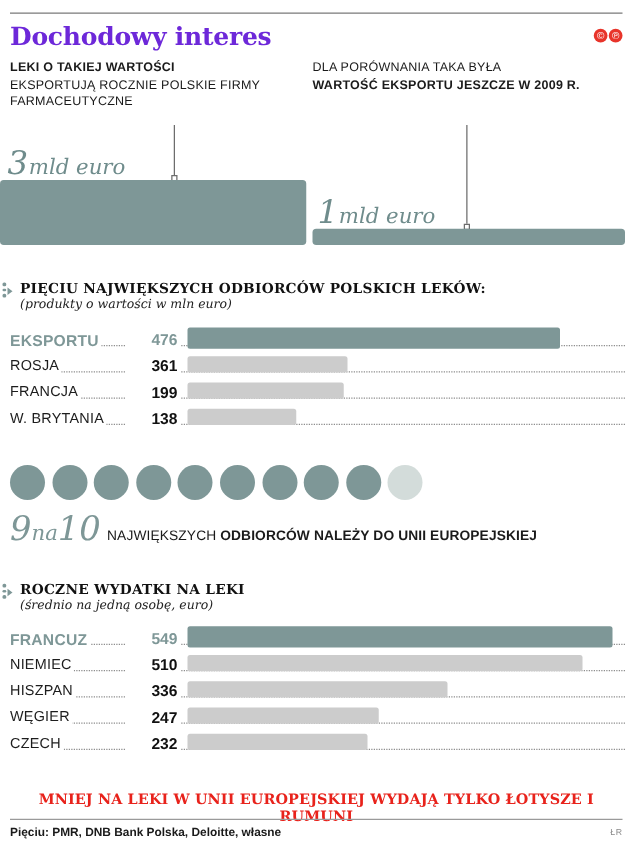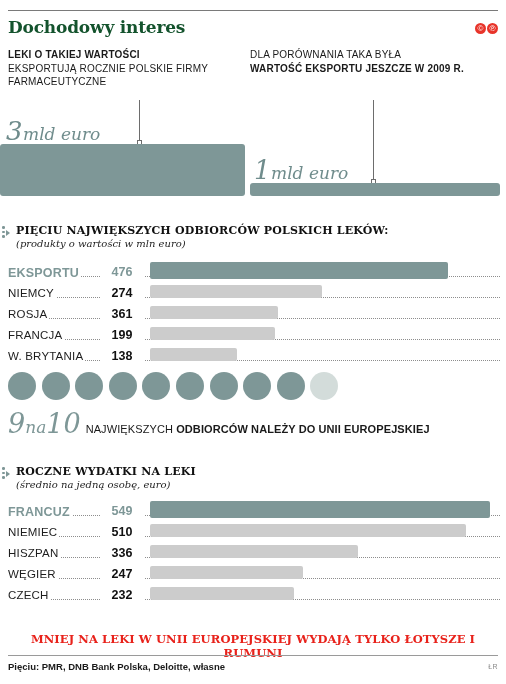--- a/index.html
+++ b/index.html
@@ -28,23 +28,23 @@
     position: absolute;
     left: 8px; right: 8px; top: 10px;
     height: 1px;
     background: #7a7a7a;
   }
   .title {
     position: absolute;
     left: 8px; top: 17px;
     font-family: "DejaVu Serif", "Liberation Serif", serif;
     font-weight: bold;
-    font-size: 17px;
+    font-size: 20px;
     letter-spacing: -0.2px;
-    color: #14532d;
+    color: #6d28d9;
   }
   .copyright {
     position: absolute;
     right: 8px; top: 23px;
     display: flex;
     gap: 1px;
   }
   .cmark {
     width: 11px; height: 11px;
     border-radius: 50%;
@@ -162,21 +162,21 @@
     color: #1d1d1d;
     background: #ffffff;
     padding-right: 2px;
     z-index: 2;
     white-space: nowrap;
   }
   .row .val {
     position: absolute;
     top: 1px;
     width: 40px;
-    text-align: center;
+    text-align: right;
     font-size: 12.5px;
     font-weight: bold;
     color: #111;
     background: #ffffff;
     padding: 0 2px;
     z-index: 2;
   }
   .row .dots {
     position: absolute;
     left: 0; right: 0; top: 12px;
@@ -312,26 +312,20 @@
 
   <div class="rows" id="rows1" style="top:264px;">
       <div class="row hl">
         <div class="dots"></div>
         <div class="lbl">EKSPORTU</div>
         <div class="val" style="left: 92px;">476</div>
         <div class="bar" style="left: 142px; width: 298px;"></div>
       </div>
       <div class="row">
         <div class="dots"></div>
-        <div class="lbl">NIEMCY</div>
-        <div class="val" style="left: 92px;">274</div>
-        <div class="bar" style="left: 142px; width: 172px;"></div>
-      </div>
-      <div class="row">
-        <div class="dots"></div>
         <div class="lbl">ROSJA</div>
         <div class="val" style="left: 92px;">361</div>
         <div class="bar" style="left: 142px; width: 128px;"></div>
       </div>
       <div class="row">
         <div class="dots"></div>
         <div class="lbl">FRANCJA</div>
         <div class="val" style="left: 92px;">199</div>
         <div class="bar" style="left: 142px; width: 125px;"></div>
       </div>

